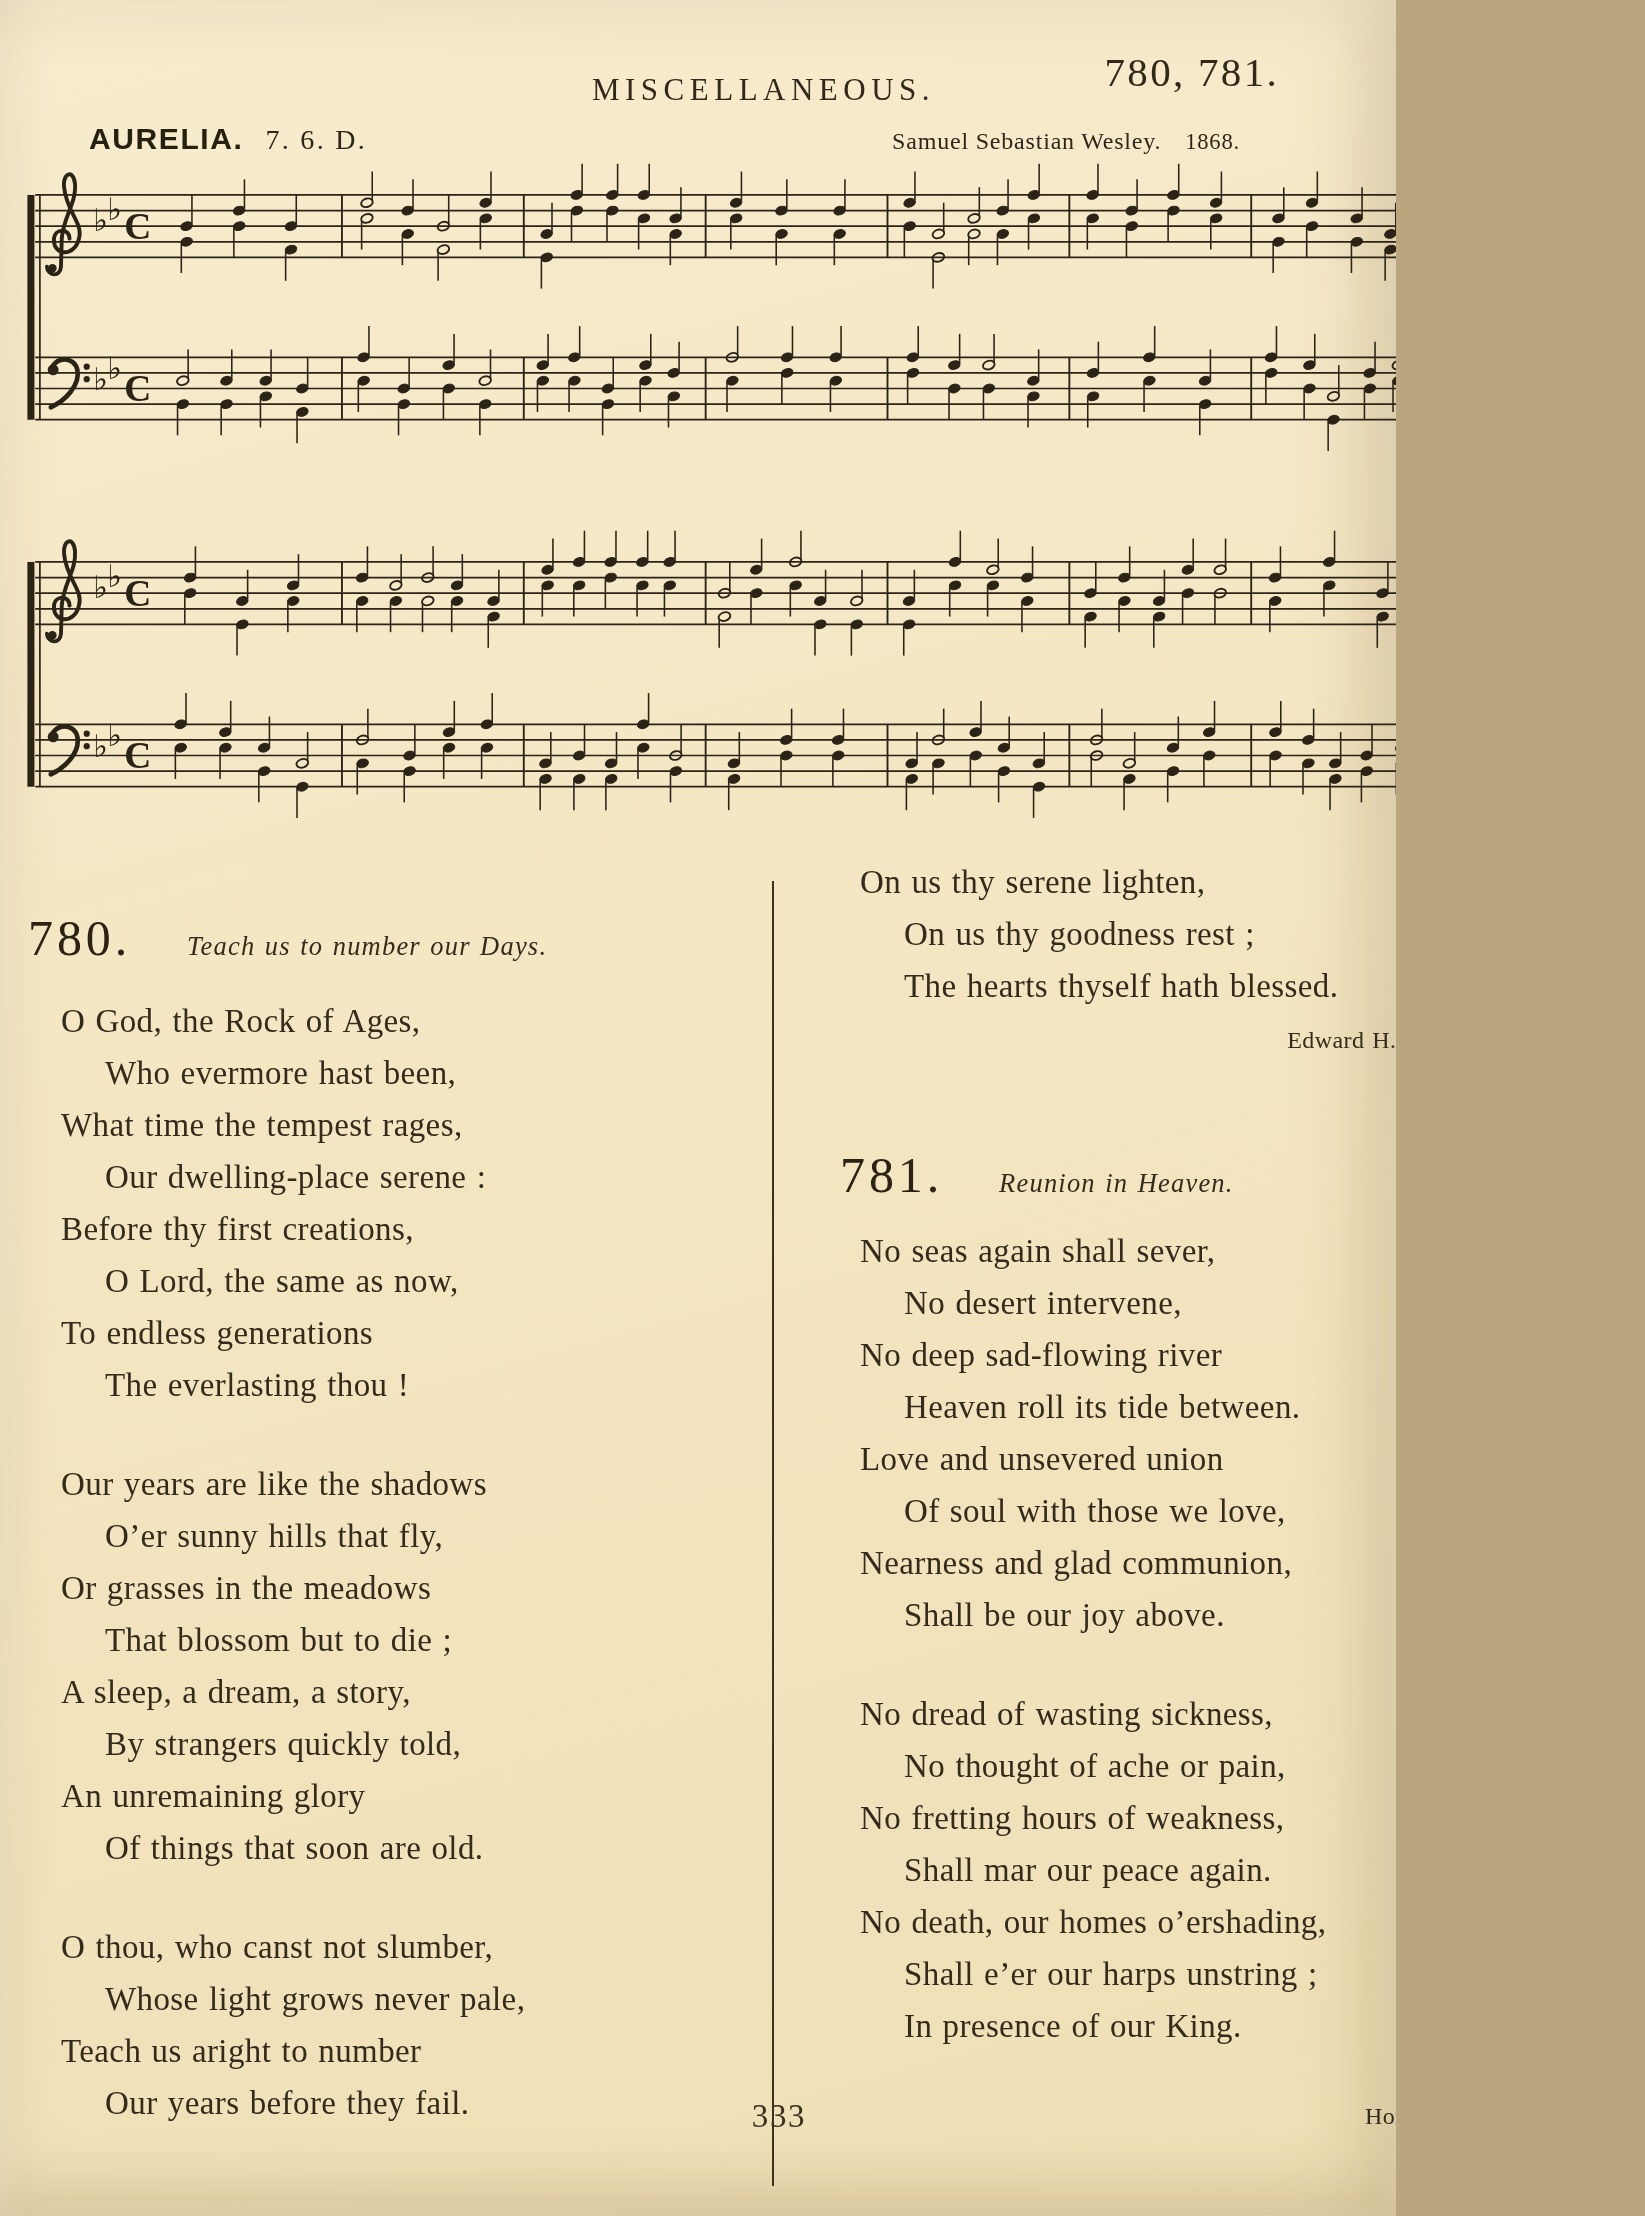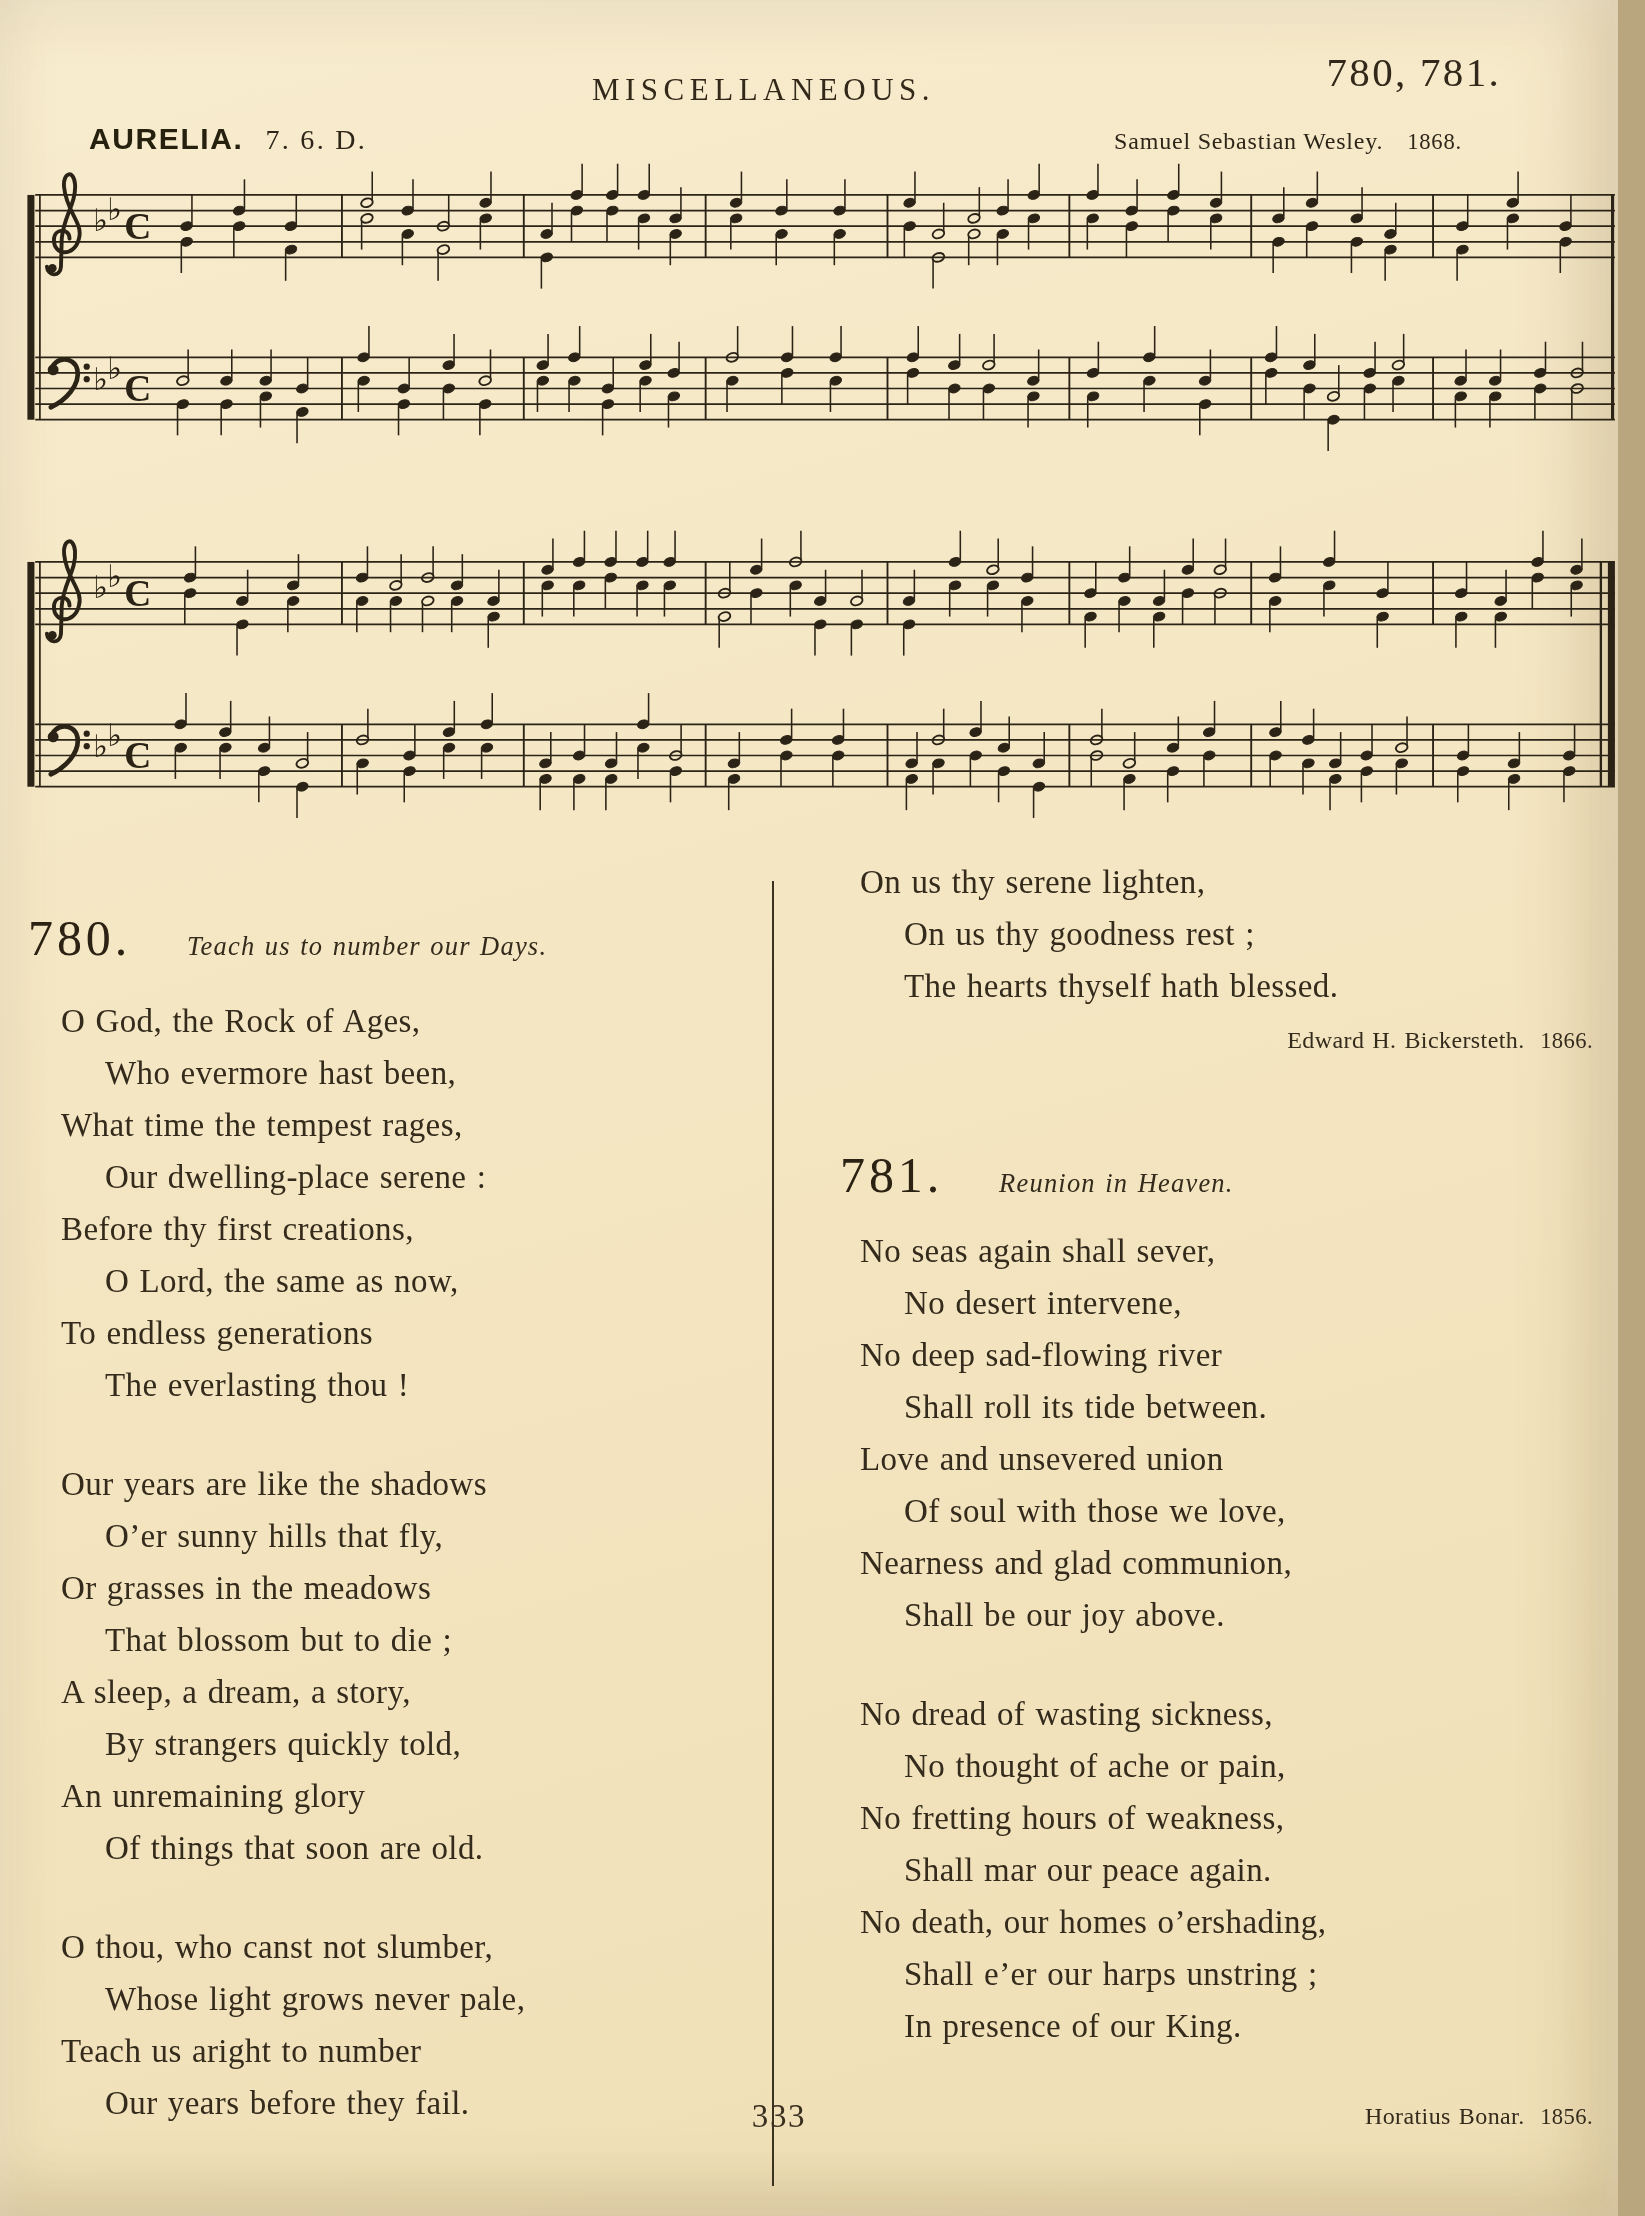--- a/index.html
+++ b/index.html
@@ -1,18 +1,18 @@
 <!DOCTYPE html>
 <html style="font-size:12.5px"><head>
 <meta charset="utf-8">
 <style>
   html,body{margin:0;padding:0;background:#b9a67f;}
   .page{
     position:relative;
-    width:1618px;height:2216px;
+    width:1396px;height:2216px;
     background:linear-gradient(165deg,#f7ecce 0%,#f4e6c2 45%,#efdfb6 100%);
     box-shadow:inset -39px 0 70px rgba(110,85,40,.14), inset 0 -31px 62px rgba(110,85,40,.12), inset 0 7.8px 31px rgba(255,250,230,.5);
     font-family:"Liberation Serif", serif;
     color:#2e2619;
     overflow:hidden;
   }
   .header-center{
     position:absolute;top:72px;left:0;width:1527px;
     text-align:center;font-size:31px;letter-spacing:5.5px;color:#33291a;
   }
@@ -736,21 +736,21 @@
       <span class="attr-name">Edward H. Bickersteth.</span><span class="attr-year">1866.</span>
     </div>
     <div class="hymn-head h781">
       <span class="hymn-num">781.</span>
       <span class="hymn-title">Reunion in Heaven.</span>
     </div>
     <div class="stanza">
         <div class="vline">No seas again shall sever,</div>
         <div class="vline ind">No desert intervene,</div>
         <div class="vline">No deep sad-flowing river</div>
-        <div class="vline ind">Shall roll its tide between.</div>
+        <div class="vline ind">Heaven roll its tide between.</div>
         <div class="vline">Love and unsevered union</div>
         <div class="vline ind">Of soul with those we love,</div>
         <div class="vline">Nearness and glad communion,</div>
         <div class="vline ind">Shall be our joy above.</div>
       </div>
     <div class="stanza">
         <div class="vline">No dread of wasting sickness,</div>
         <div class="vline ind">No thought of ache or pain,</div>
         <div class="vline">No fretting hours of weakness,</div>
         <div class="vline ind">Shall mar our peace again.</div>

